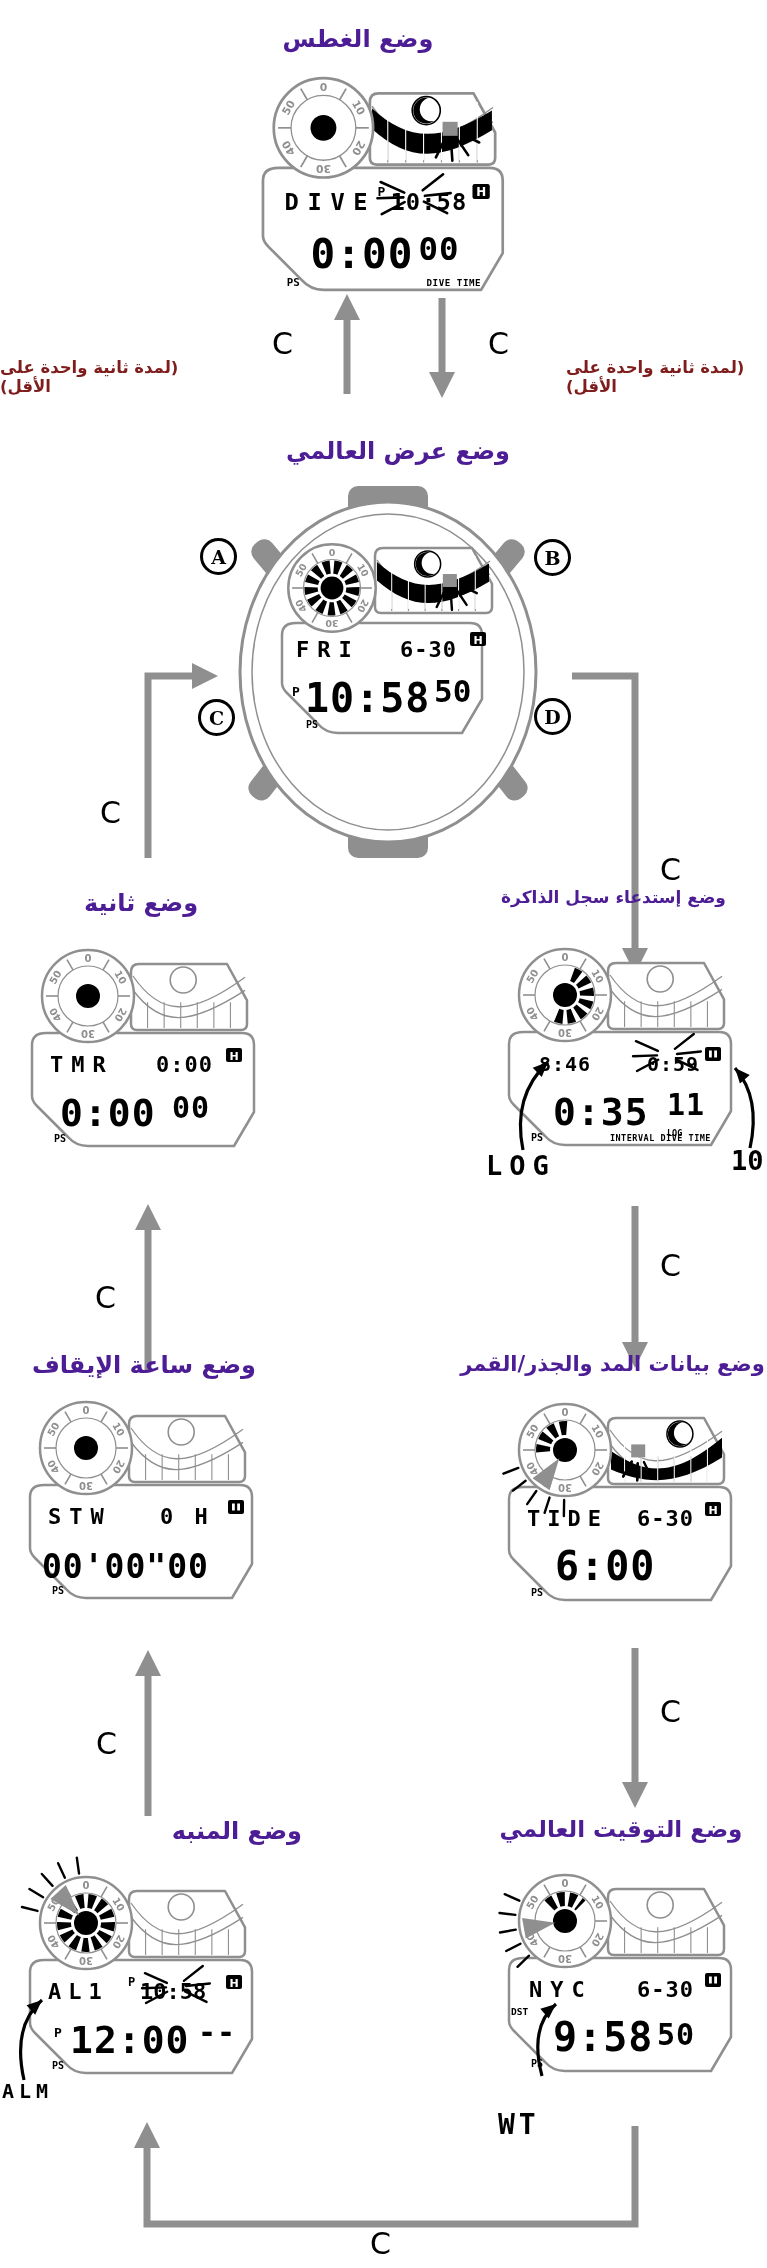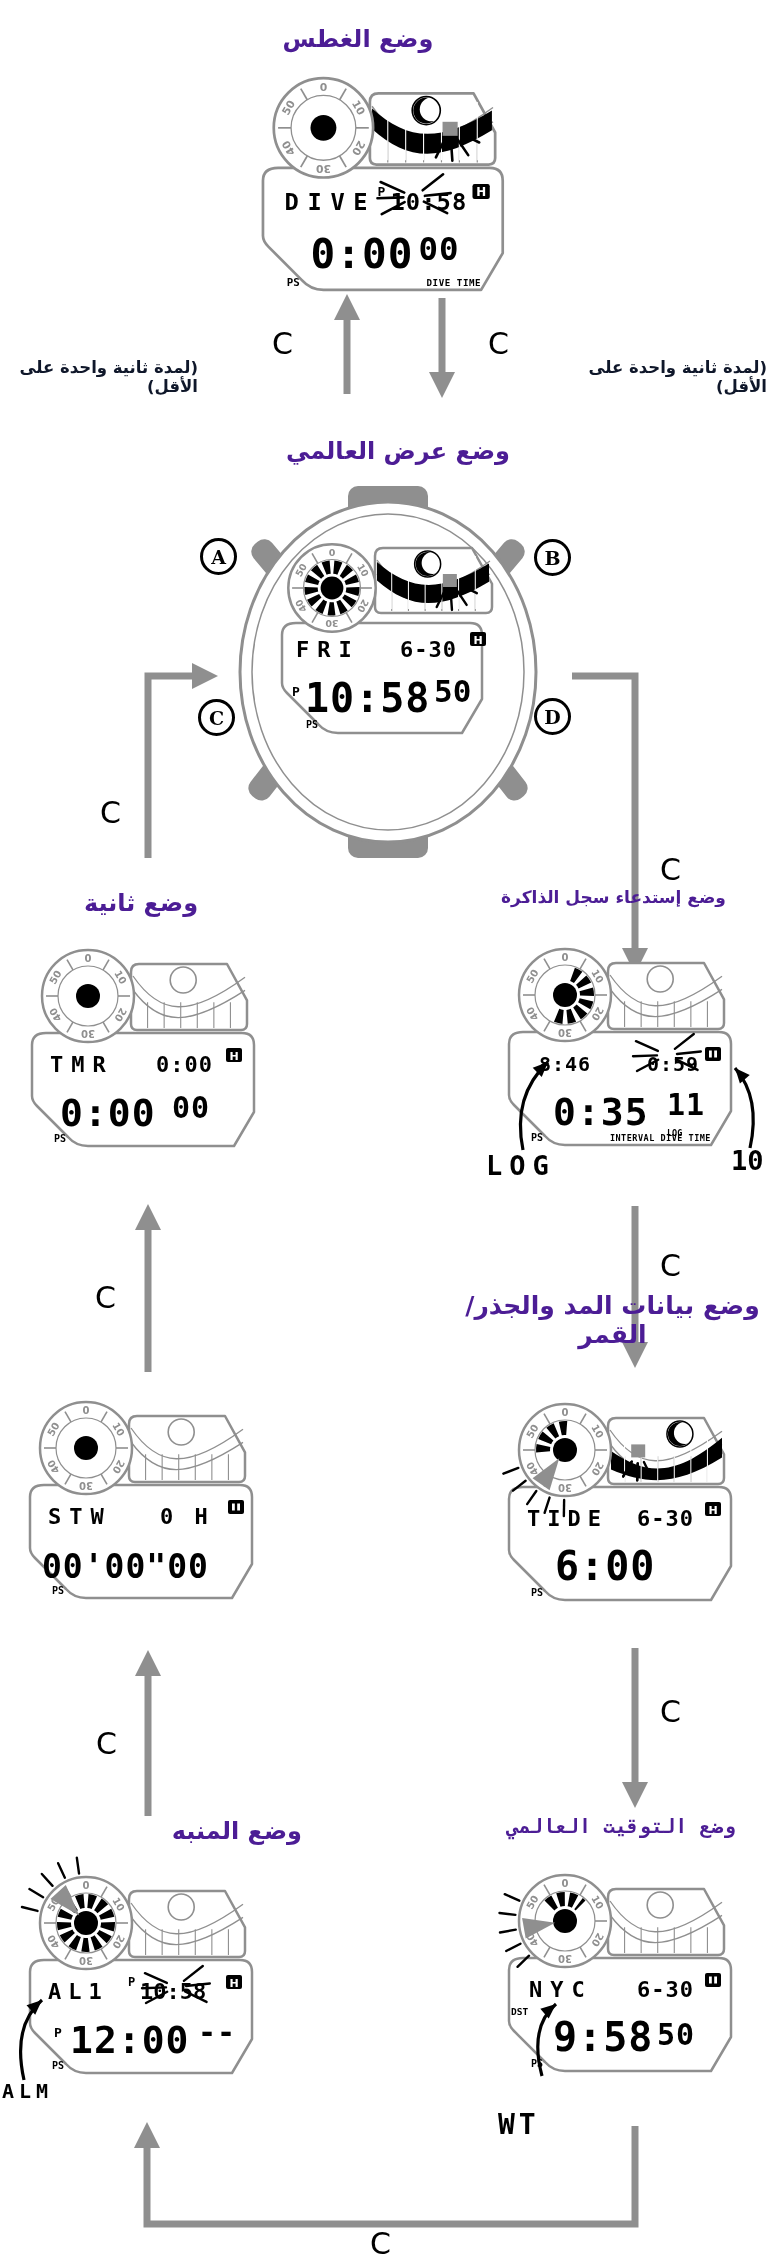--- a/index.html
+++ b/index.html
@@ -1,19 +1,19 @@
 <!DOCTYPE html>
 <html><head>
 <meta charset="utf-8">
 <style>
   html,body{margin:0;padding:0;background:#fff;}
   #stage{position:relative;width:767px;height:2268px;background:#fff;overflow:hidden;}
   #diagram-svg{position:absolute;left:0;top:0;}
   .t{position:absolute;font-family:"DejaVu Sans",sans-serif;font-weight:bold;color:#4c1d95;text-align:center;direction:rtl;line-height:1.15;}
-  .note{position:absolute;font-family:"DejaVu Sans",sans-serif;font-weight:bold;font-size:16.5px;color:#0f172a;direction:rtl;text-align:right;}
+  .note{position:absolute;font-family:"DejaVu Sans",sans-serif;font-weight:bold;font-size:16.5px;color:#7f1d1d;direction:rtl;text-align:left;}
   .c{position:absolute;font-family:"DejaVu Sans",sans-serif;font-size:30px;color:#000;font-weight:normal;}
   .circ{position:absolute;width:31px;height:31px;border:3px solid #000;border-radius:50%;display:flex;align-items:center;justify-content:center;
         font-family:"DejaVu Serif",serif;font-weight:bold;font-size:19px;color:#000;background:#fff;box-sizing:content-box;}
   .lcdlab{position:absolute;font-family:"DejaVu Sans Mono",monospace;font-weight:bold;color:#000;}
 </style>
 </head>
 <body>
 
 <div id="stage">
 
@@ -548,23 +548,24 @@
       <g>
         <path d="M542,2076 Q529,2027 556,2004" fill="none" stroke="#000000" stroke-width="3.2"></path>
         <polygon points="556,2004 548.6874528161778,2018.6211030255713 540.3312138902528,2008.6625252650247" fill="#000000"></polygon>
       </g>
     </svg>
 
   <div class="t" style="left:208px;top:26px;width:300px;font-size:24px;">وضع الغطس</div>
   <div class="t" style="left:246px;top:438px;width:304px;font-size:24px;">وضع عرض العالمي</div>
   <div class="t" style="left:0px;top:890px;width:282px;font-size:24px;">وضع ثانية</div>
   <div class="t" style="left:460px;top:888px;width:307px;font-size:17px;">وضع إستدعاء سجل الذاكرة</div>
-  <div class="t" style="left:458px;top:1292px;width:309px;font-size:25px;">وضع بيانات المد والجذر/القمر</div>
+  <div class="t" style="left:0px;top:1352px;width:288px;font-size:24px;">وضع ساعة الإيقاف</div>
+  <div class="t" style="left:458px;top:1352px;width:309px;font-size:21px;">وضع بيانات المد والجذر/القمر</div>
   <div class="t" style="left:2px;top:1818px;width:300px;font-size:24px;text-align:right;">وضع المنبه</div>
-  <div class="t" style="left:475px;top:1816px;width:292px;font-size:20px;font-family:Liberation Mono, monospace;">وضع التوقيت العالمي</div>
+  <div class="t" style="left:475px;top:1816px;width:292px;font-size:23px;">وضع التوقيت العالمي</div>
 
   <div class="note" style="left:0px;top:358px;width:198px;">(لمدة ثانية واحدة على الأقل)</div>
   <div class="note" style="left:566px;top:358px;width:201px;">(لمدة ثانية واحدة على الأقل)</div>
 
   <div class="c" style="left:272px;top:326px;">C</div>
   <div class="c" style="left:488px;top:326px;">C</div>
   <div class="c" style="left:100px;top:795px;">C</div>
   <div class="c" style="left:660px;top:852px;">C</div>
   <div class="c" style="left:95px;top:1280px;">C</div>
   <div class="c" style="left:660px;top:1248px;">C</div>

